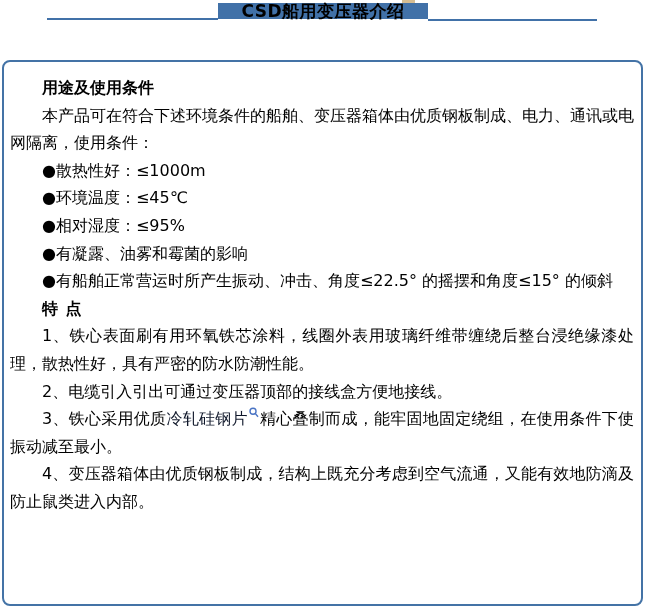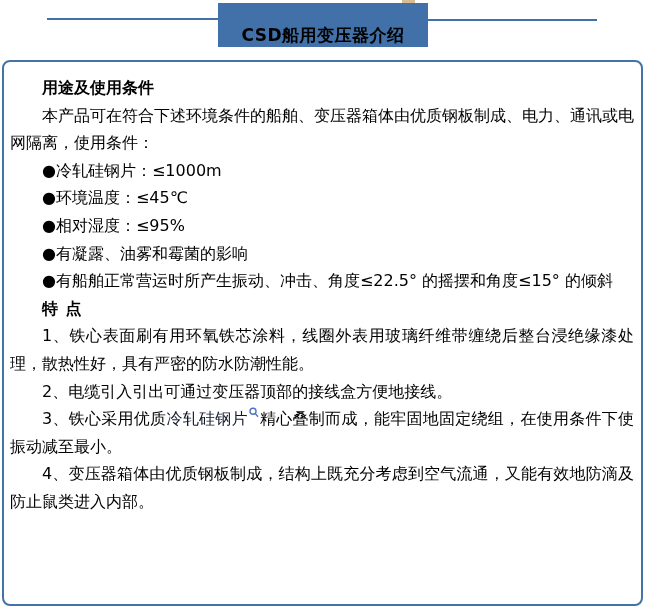--- a/index.html
+++ b/index.html
@@ -14,23 +14,23 @@
 
   
   .hdr-line {
     position: absolute; top: 18px; height: 2px;
     background: #4171a8;
   }
   .hdr-line.left  { left: 47px;  width: 171px; }
   .hdr-line.right { left: 428px; width: 169px; top: 19px; }
   .title-box {
     position: absolute; left: 218px; top: 3px;
-    width: 210px; height: 44px;
+    width: 210px; height: 16px;
     background: #4171a8;
-    display: flex; align-items: flex-end; justify-content: center;
+    display: flex; align-items: center; justify-content: center;
   }
   .title-box .title-text {
     color: #000000; font-weight: bold; font-size: 17px;
     letter-spacing: 0.5px; white-space: nowrap;
   }
   .tan-square {
     position: absolute; left: 402px; top: 0; width: 13px; height: 6px;
     background: #d6bd92;
   }
 
@@ -67,21 +67,21 @@
   <div class="title-box">
     <span class="title-text">CSD船用变压器介绍</span>
   </div>
 
   <div class="panel">
 
     <p class="heading">用途及使用条件</p>
 
     <p class="para">本产品可在符合下述环境条件的船舶、变压器箱体由优质钢板制成、电力、通讯或电网隔离，使用条件：</p>
 
-    <p class="para">●冷轧硅钢片：≤1000m</p>
+    <p class="para">●散热性好：≤1000m</p>
     <p class="para">●环境温度：≤45℃</p>
     <p class="para">●相对湿度：≤95%</p>
     <p class="para">●有凝露、油雾和霉菌的影响</p>
     <p class="para">●有船舶正常营运时所产生振动、冲击、角度≤22.5° 的摇摆和角度≤15° 的倾斜</p>
 
     <p class="heading s2">特 点</p>
 
     <p class="para">1、铁心表面刷有用环氧铁芯涂料，线圈外表用玻璃纤维带缠绕后整台浸绝缘漆处理，散热性好，具有严密的防水防潮性能。</p>
 
     <p class="para">2、电缆引入引出可通过变压器顶部的接线盒方便地接线。</p>

